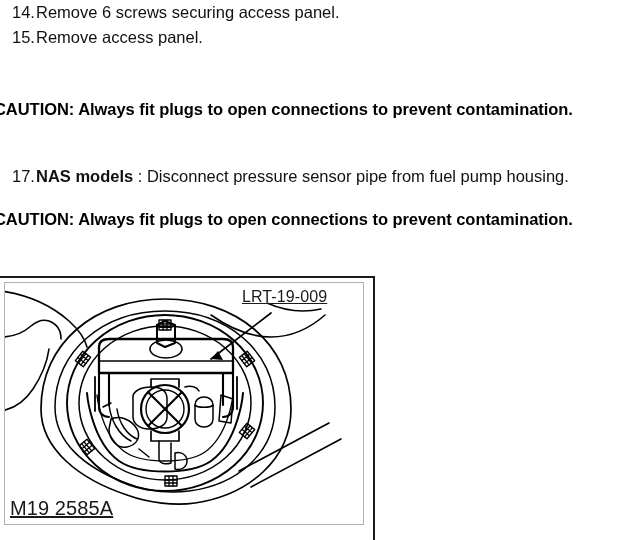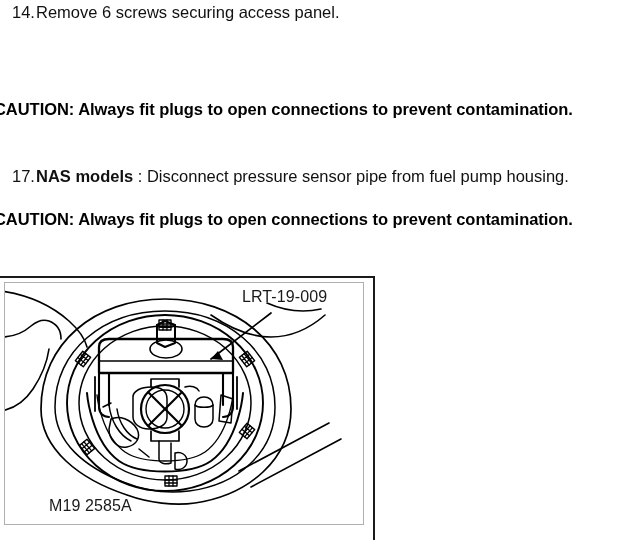--- a/index.html
+++ b/index.html
@@ -89,39 +89,42 @@
     position: absolute;
     left: -6px;
     top: -2px;
   }
   .fig-label {
     position: absolute;
     font-size: 15.5px;
     color: #1a1a1a;
     white-space: nowrap;
     letter-spacing: 0.1px;
+    text-decoration: underline;
   }
   #tool-label {
     left: 242px;
     top: 288px;
     font-size: 16px;
   }
   #figure-id {
     left: 10px;
     top: 497px;
-    font-size: 16px;
-    margin-left: 39px;
+    font-size: 20px;
   }
 </style>
 </head>
 <body>
 
 <div class="steps">
   <div class="step">
     <span class="num">14.</span><span>Remove 6 screws securing access panel.</span>
+  </div>
+  <div class="step">
+    <span class="num">15.</span><span>Remove access panel.</span>
   </div>
 </div>
 
 <div class="caution" id="caution-1">CAUTION: Always fit plugs to open connections to prevent contamination.</div>
 
 <div id="step-17">
   <div class="step">
     <span class="num">17.</span><span class="bold">NAS models</span><span> : </span><span>Disconnect pressure sensor pipe from fuel pump housing.</span>
   </div>
 </div>

